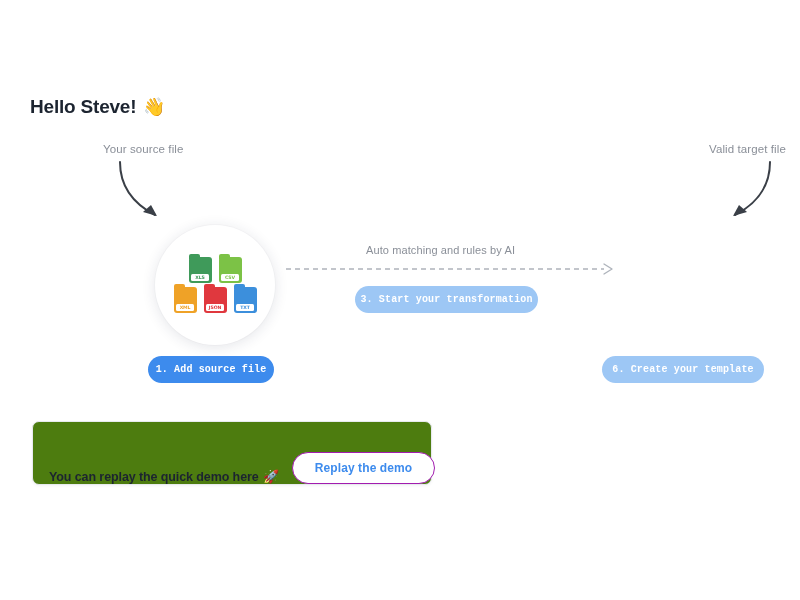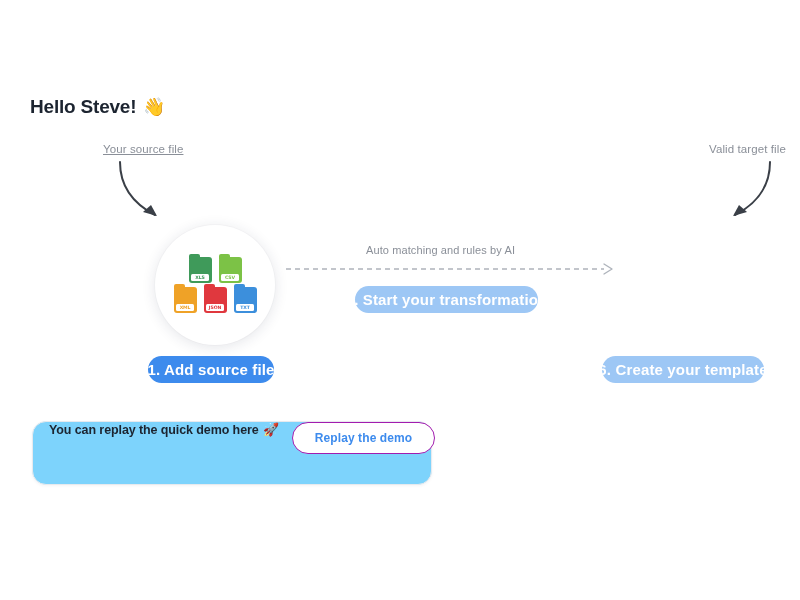--- a/index.html
+++ b/index.html
@@ -36,21 +36,21 @@
   .greeting .wave { font-size: 18px; line-height: 1; }
 
   
   .caption {
     position: absolute;
     font-size: 11.5px;
     color: #8a8f98;
     white-space: nowrap;
     letter-spacing: 0.1px;
   }
-  .caption.src   { left: 103px; top: 143px; text-decoration: underline; }
+  .caption.src   { left: 103px; top: 143px; }
   .caption.tgt   { left: 709px; top: 143px; }
 
   .mid-caption {
     position: absolute;
     left: 366px;
     top: 244px;
     font-size: 11px;
     color: #8a8f98;
     white-space: nowrap;
     letter-spacing: 0.1px;
@@ -148,22 +148,22 @@
     top: 262px;
     overflow: visible;
   }
 
   
   .pill {
     position: absolute;
     border: none;
     border-radius: 999px;
     color: #ffffff;
-    font-family: Liberation Sans, sans-serif;
-    font-size: 15px;
+    font-family: Liberation Mono, monospace;
+    font-size: 10px;
     font-weight: 700;
     letter-spacing: 0.15px;
     white-space: nowrap;
     cursor: pointer;
     display: flex;
     align-items: center;
     justify-content: center;
   }
   .pill-primary { background: #3d8bed; }
   .pill-soft    { background: #9dc7f5; }
@@ -172,26 +172,26 @@
   .pill-template  { left: 602px;  top: 356px; width: 162px; height: 27px; }
   .pill-transform { left: 355px;  top: 286px; width: 183px; height: 27px; }
 
   
   .demo-card {
     position: absolute;
     left: 32px;
     top: 421px;
     width: 400px;
     height: 64px;
-    background: #7dd3fc;
+    background: #4d7c0f;
     border: 1px solid #e7eaee;
-    border-radius: 14px;
+    border-radius: 7px;
     box-shadow: 0 1px 3px rgba(32, 45, 70, 0.05);
     display: flex;
-    align-items: flex-start;
+    align-items: flex-end;
     padding: 0 16px;
     gap: 12px;
   }
   .demo-text {
     font-size: 12.5px;
     font-weight: 700;
     color: #1c2430;
     white-space: nowrap;
     letter-spacing: -0.1px;
     display: flex;

